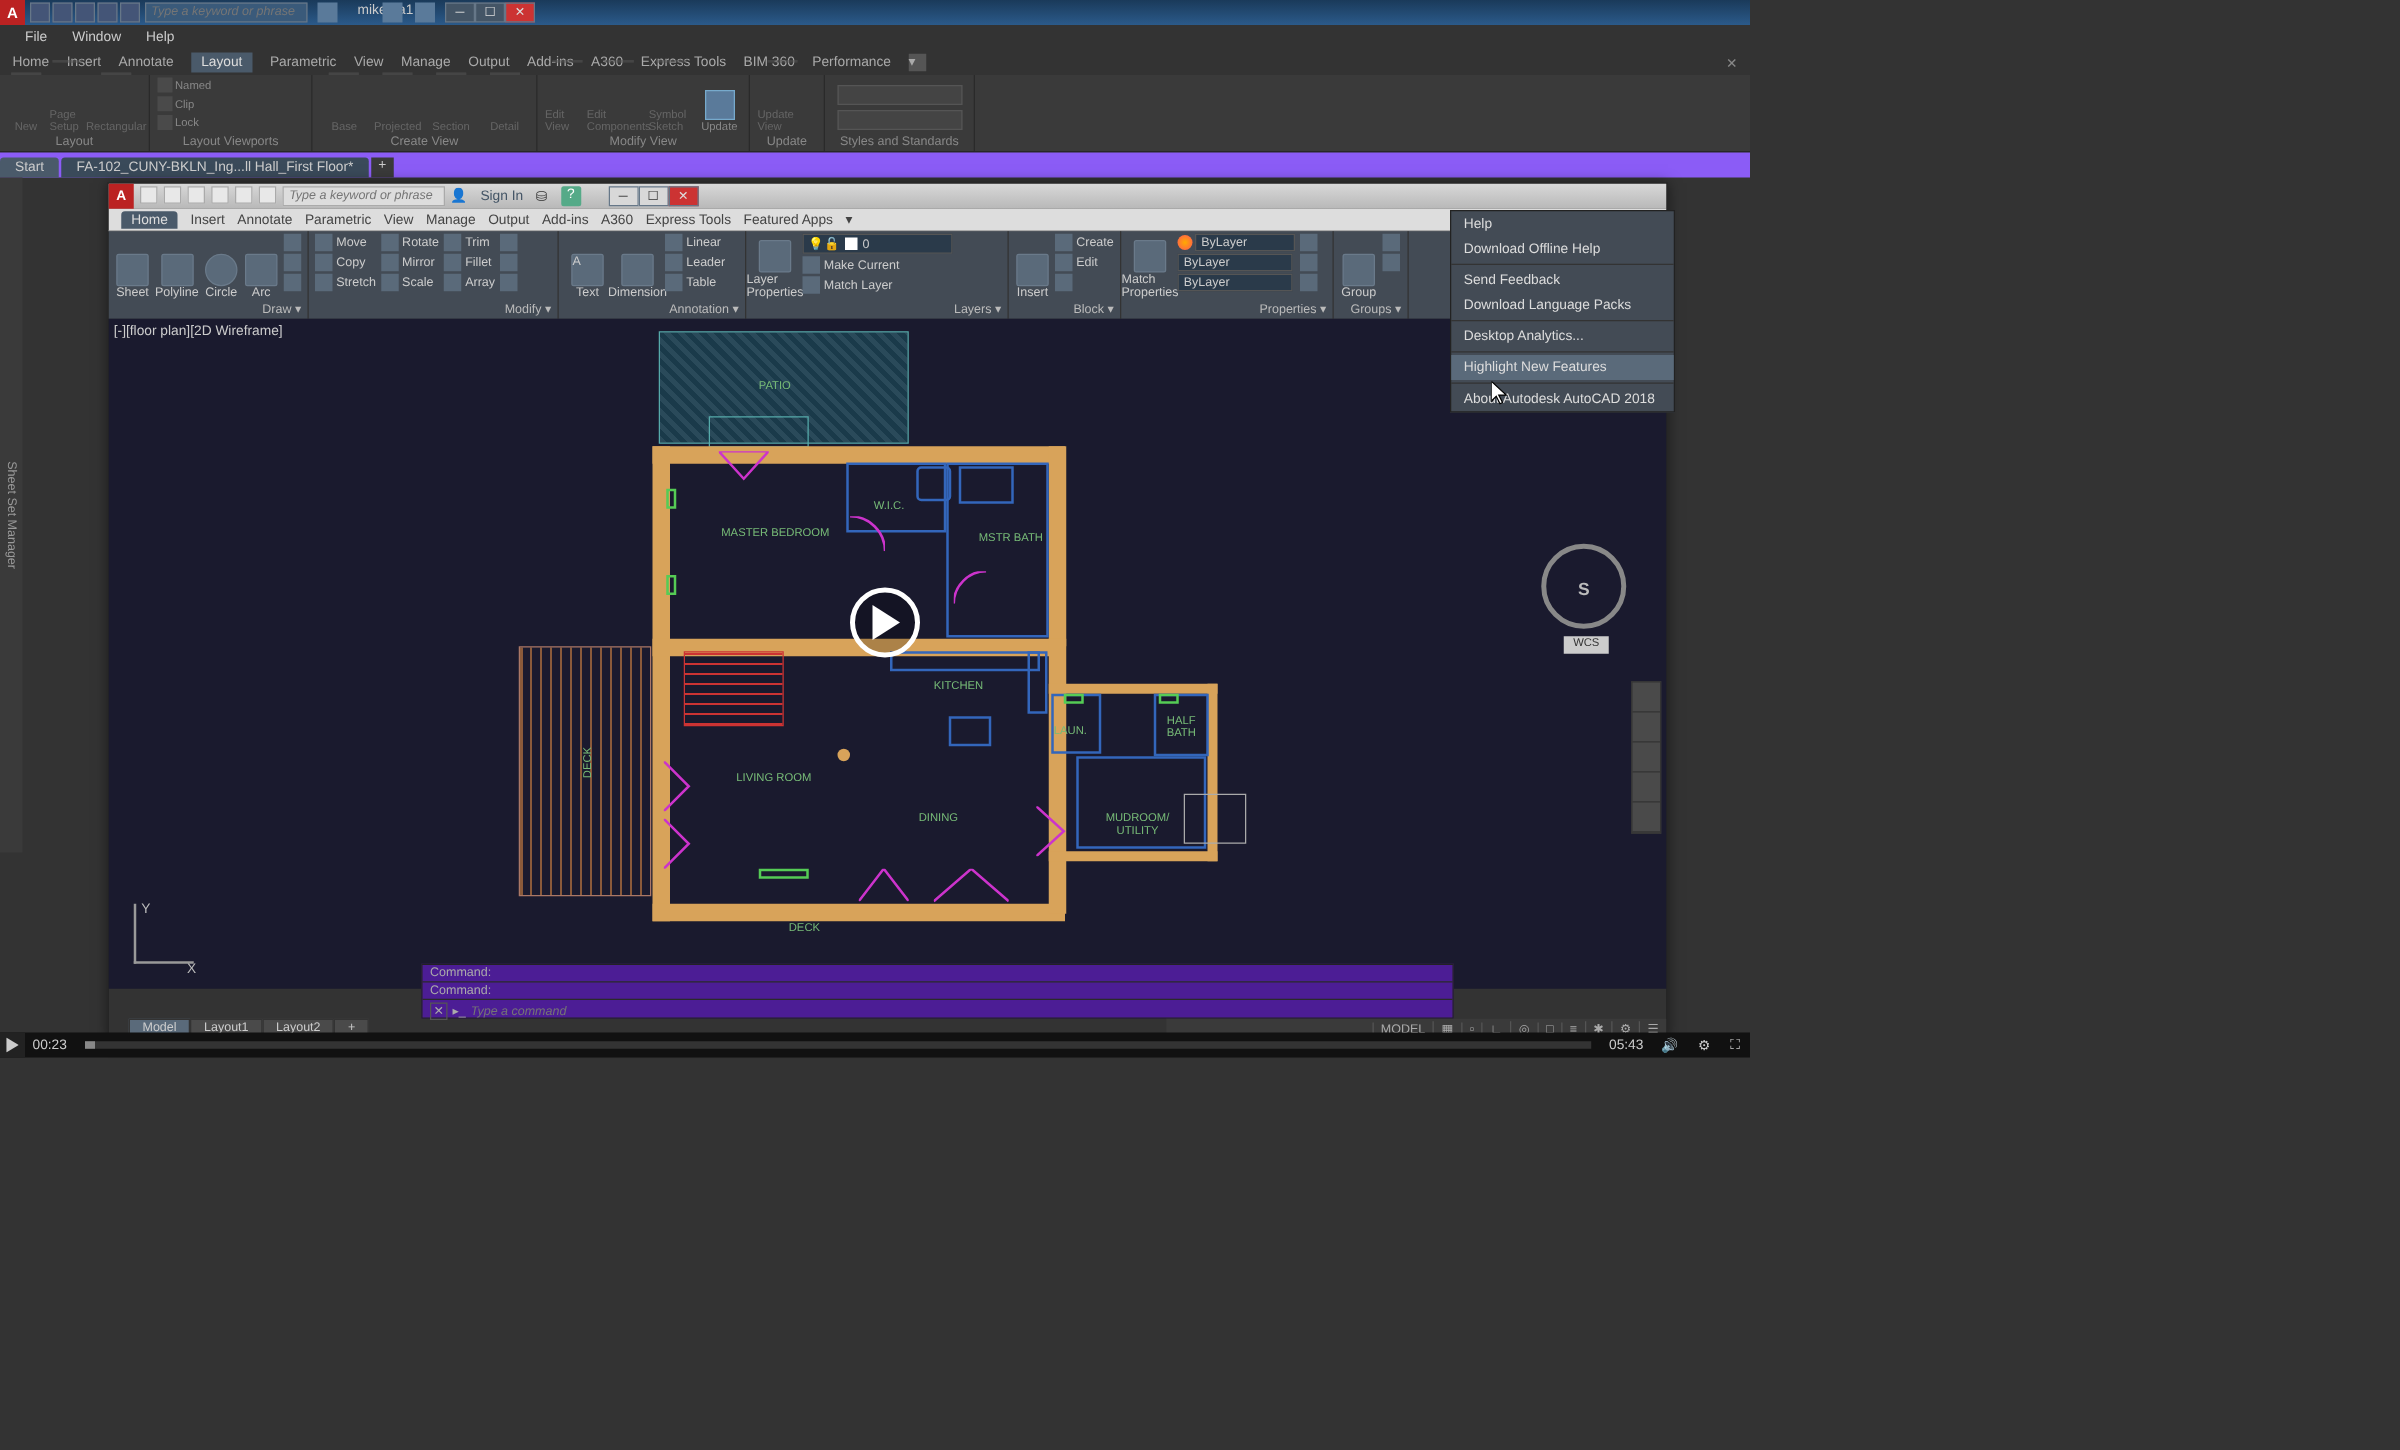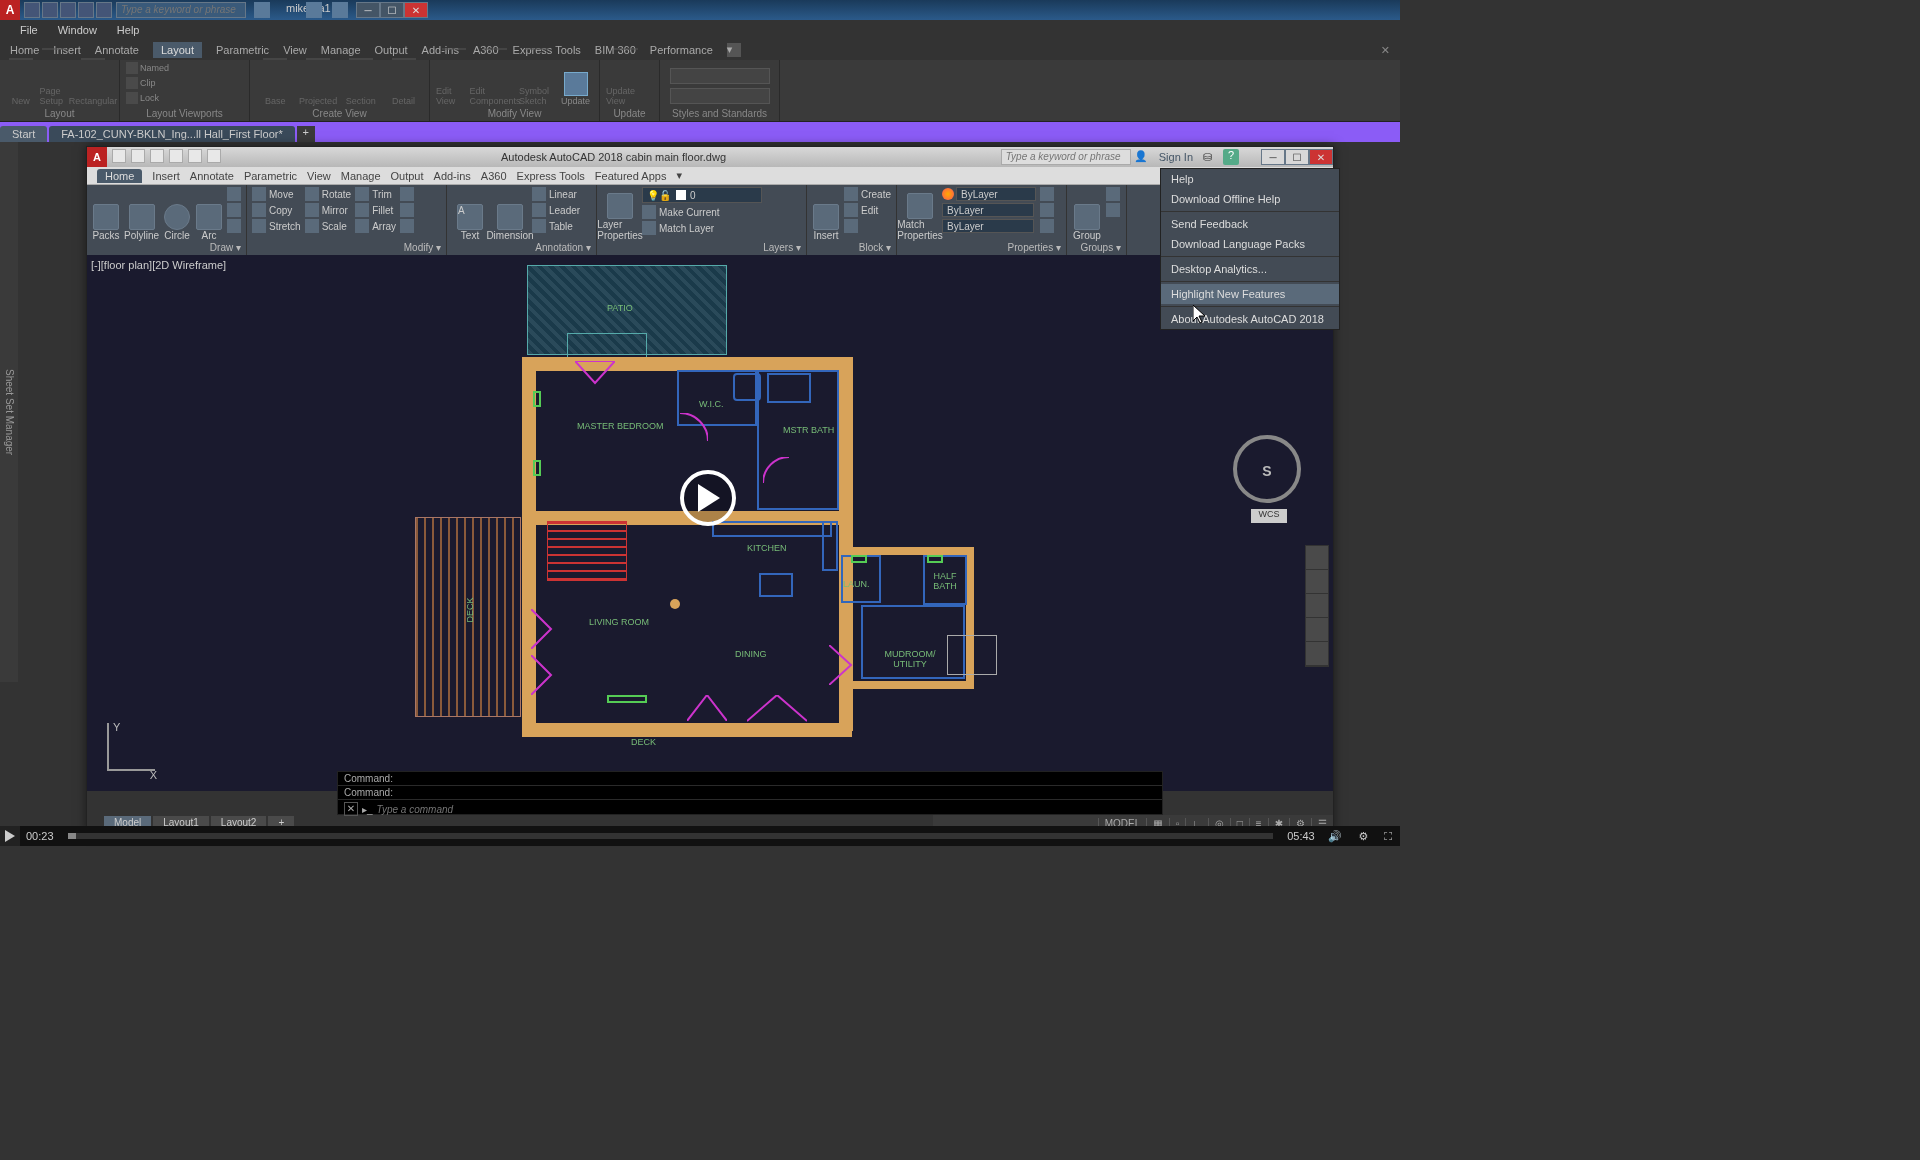--- a/index.html
+++ b/index.html
@@ -111,21 +111,21 @@
 .vcube { position: absolute; top: 180px; right: 30px; width: 70px; height: 70px; }
 .vcube .ring { width: 68px; height: 68px; border: 4px solid #888; border-radius: 50%; position: relative; }
 .vcube .s { position: absolute; bottom: 20px; left: 50%; transform: translateX(-50%); color: #bbb; font-size: 14px; font-weight: bold; }
 .vcube .wcs { position: absolute; top: 74px; left: 18px; width: 36px; height: 14px; background: #ccc; font-size: 9px; text-align: center; color: #333; }
 
 
 .navbar { position: absolute; top: 290px; right: 4px; width: 24px; background: #4a4a4a; border: 1px solid #333; }
 .navbar div { height: 24px; border-bottom: 1px solid #333; }
 
 
-.cmdline { position: absolute; bottom: 16px; left: 250px; right: 170px; height: 44px; background: #000000; border: 1px solid #222; font-size: 10px; color: #aaa; }
+.cmdline { position: absolute; bottom: 16px; left: 250px; right: 170px; height: 44px; background: #4c1d95; border: 1px solid #222; font-size: 10px; color: #aaa; }
 .cmdline .hist { padding: 1px 6px; border-bottom: 1px solid #2a2a2a; }
 .cmdline .input { padding: 2px 6px; display: flex; align-items: center; }
 .cmdline .input .x { width: 14px; height: 14px; border: 1px solid #555; margin-right: 4px; text-align: center; }
 .cmdline input { background: transparent; border: 0; color: #888; font-style: italic; font-size: 10px; flex: 1; }
 
 
 .mltabs { position: absolute; bottom: 0; left: 8px; height: 16px; display: flex; font-size: 10px; color: #ccc; }
 .mltabs .tab { padding: 1px 10px; background: #4a4a4a; border: 1px solid #333; }
 
 
@@ -306,21 +306,20 @@
     <div class="inner-title">
       <div class="a-logo">A</div>
       <div class="qat" style="padding:0 4px">
         <span></span>
         <span></span>
         <span></span>
         <span></span>
         <span></span>
         <span></span>
       </div>
-      <div class="center">Autodesk AutoCAD 2018      cabin main floor.dwg</div>
       <div class="search"><input placeholder="Type a keyword or phrase" style=""></div>
       <span style="width:14px;height:14px;margin:0 4px">👤</span>
       <span class="signin">Sign In</span>
       <span style="width:14px;margin:0 4px">⛁</span>
       <span style="width:16px;height:16px;background:#5a8;border-radius:2px;color:#fff;text-align:center;font-size:11px;margin:0 2px">?</span>
       <div class="winbtns" style="margin-left:20px">
         <div style="background:#d8d8d8;color:#333">─</div>
         <div style="background:#d8d8d8;color:#333">☐</div>
         <div class="close">✕</div>
       </div>
@@ -340,21 +339,21 @@
       <span>Featured Apps</span>
       <span>▾</span>
     </div>
 
     <div class="inner-ribbon">
 
       <div class="panel" style="width:160px">
         <div class="content">
           <div class="vbtn">
               <div class="ic"></div>
-              <span>Packs</span>
+              <span>Sheet</span>
             </div>
           <div class="vbtn">
               <div class="ic"></div>
               <span>Polyline</span>
             </div>
           <div class="vbtn">
               <div class="ic" style="border-radius:50%"></div>
               <span>Circle</span>
             </div>
           <div class="vbtn">

